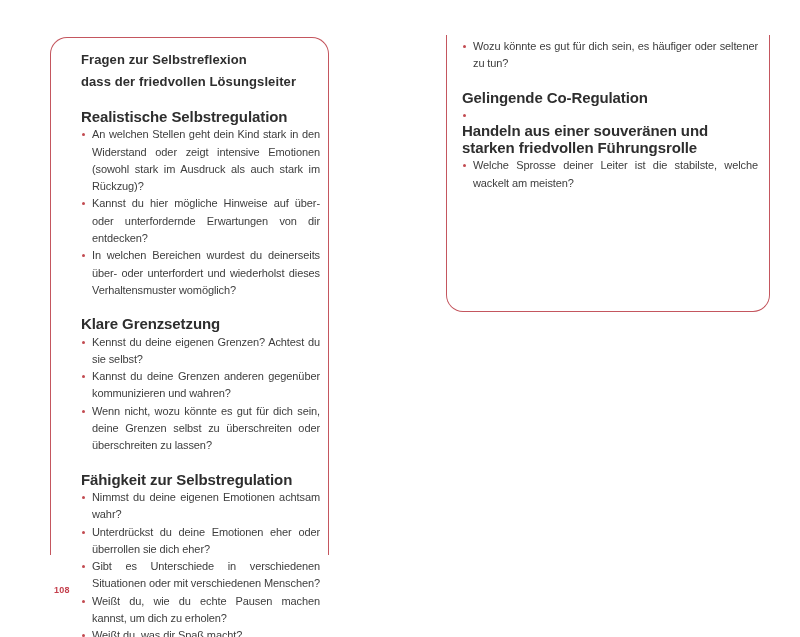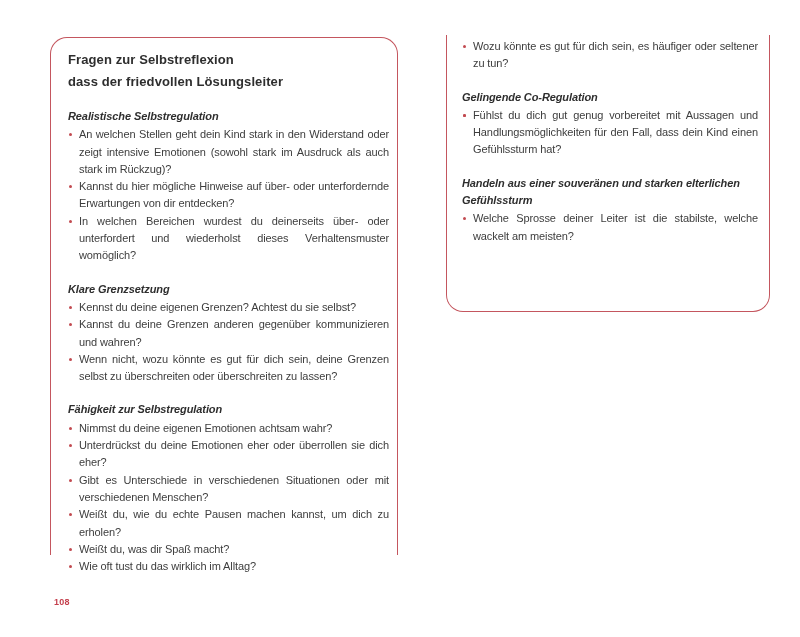--- a/index.html
+++ b/index.html
@@ -18,50 +18,49 @@
     position:relative;
     overflow:hidden;
   }
   .page{position:absolute;inset:0;background:var(--bg);}
   .frame{
     position:absolute;
     box-sizing:border-box;
     background:var(--bg);
   }
   .frame-left{
-    left:50px;top:37px;width:348px;height:518px;
+    left:50px;top:37px;width:279px;height:518px;
     border:1.5px solid var(--frame);
     border-bottom:none;
     border-radius:17px 17px 0 0;
-    padding:11px 8px 0 17px;
+    padding:11px 8px 0 30px;
   }
   .frame-right{
     left:446px;top:35px;width:324px;height:277px;
     border:1.5px solid var(--frame);
     border-top:none;
     border-radius:0 0 17px 17px;
     padding:3px 11px 0 15px;
   }
   .box-title{
     font-weight:bold;
     font-size:13px;
     line-height:21.5px;
     color:var(--heading);
     letter-spacing:0.1px;
   }
   .section{margin-top:16px;}
   .section:first-child{margin-top:0;}
   .section-heading{
     font-weight:bold;
-    font-size:11px;
+    font-size:15px;
     line-height:17.3px;
     color:var(--heading);
     letter-spacing:-0.1px;
     margin-bottom:1px;
-    font-style:italic;
   }
   .bullet-item{
     position:relative;
     padding-left:11px;
     font-size:11px;
     line-height:17.3px;
     color:var(--text);
     text-align:justify;
     letter-spacing:-0.1px;
     hyphens:auto;
@@ -73,21 +72,20 @@
     border-radius:50%;
     background:var(--bullet);
   }
   .page-number{
     position:absolute;
     left:54px;top:585px;
     font-size:9px;
     font-weight:bold;
     color:var(--pagenum);
     letter-spacing:0.3px;
-    margin-top:12px;
   }
 </style>
 </head>
 <body>
 
 <div class="page">
 
   <div class="frame frame-left">
 
     <div class="box-title">
@@ -164,28 +162,24 @@
         <span class="bullet-dot"></span>
         <span>Wozu könnte es gut für dich sein, es häufiger oder seltener zu tun?</span>
       </div>
     </div>
 
     <div class="section">
       <div class="section-heading">Gelingende Co-Regulation</div>
       <div class="bullet-item">
         <span class="bullet-dot"></span>
       </div>
-      <div class="bullet-item">
-        <span class="bullet-dot"></span>
-        <span>Fühlst du dich gut genug vorbereitet mit Aussagen und Handlungsmöglichkeiten für den Fall, dass dein Kind einen Gefühlssturm hat?</span>
-      </div>
     </div>
 
     <div class="section">
-      <div class="section-heading">Handeln aus einer souveränen und starken elterlichen Gefühlssturm</div>
+      <div class="section-heading">Handeln aus einer souveränen und starken friedvollen Führungsrolle</div>
       <div class="bullet-item">
         <span class="bullet-dot"></span>
         <span>Welche Sprosse deiner Leiter ist die stabilste, welche wackelt am meisten?</span>
       </div>
     </div>
 
   </div>
 
   <div class="page-number">108</div>
 

